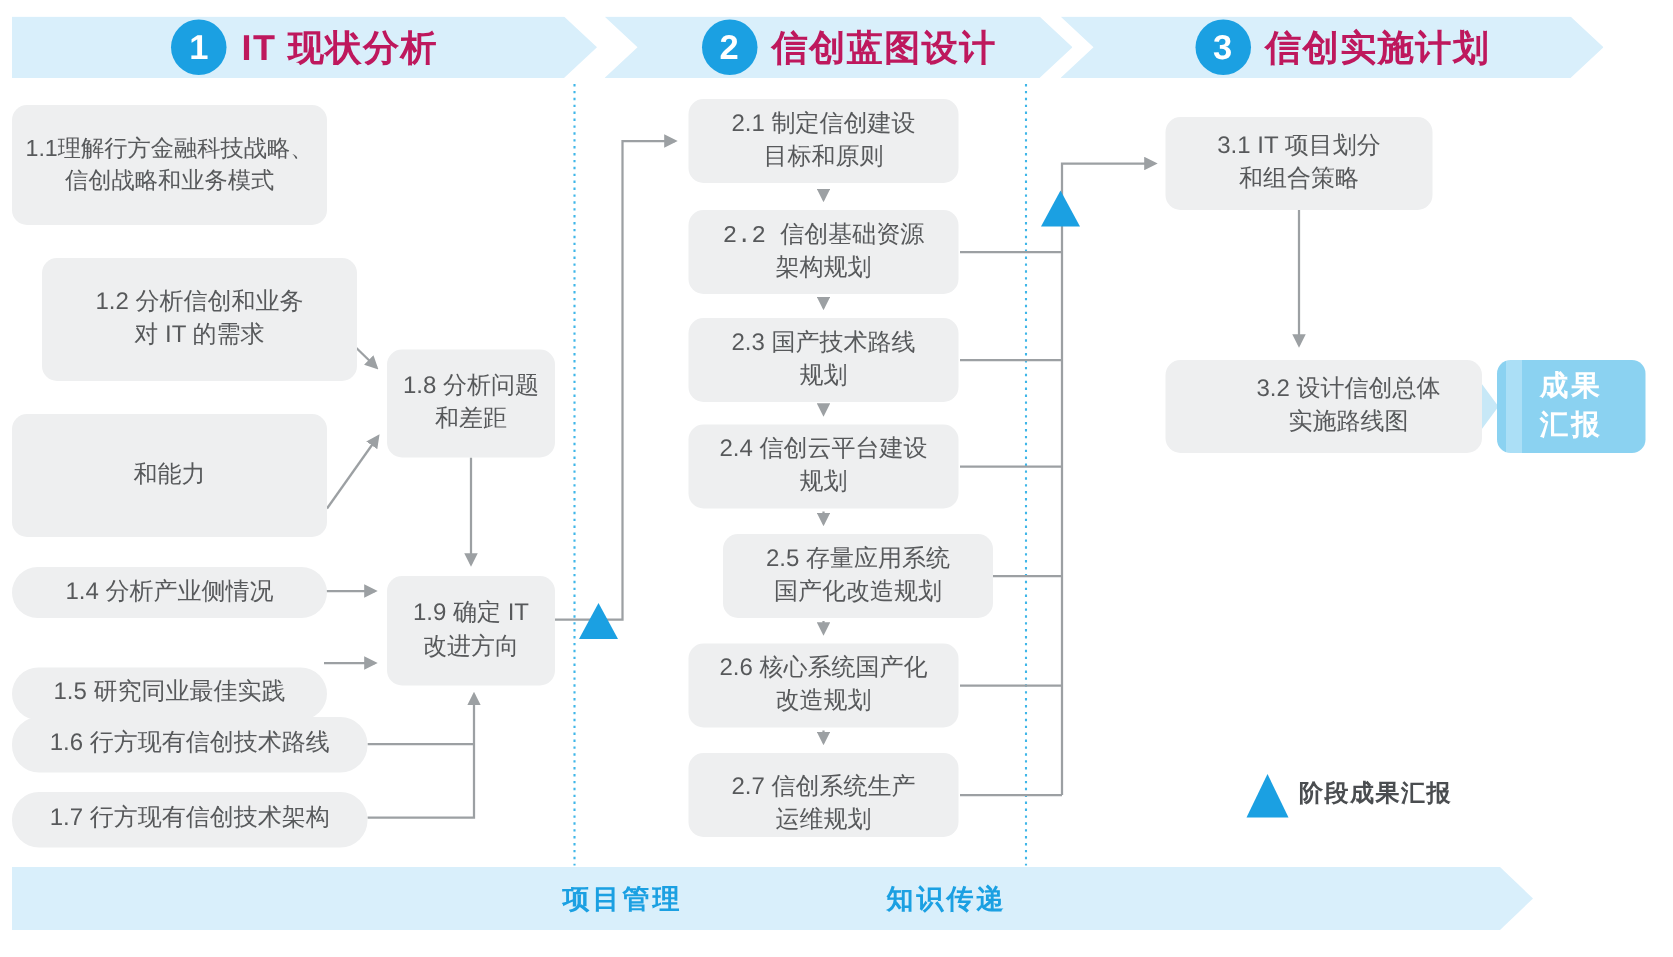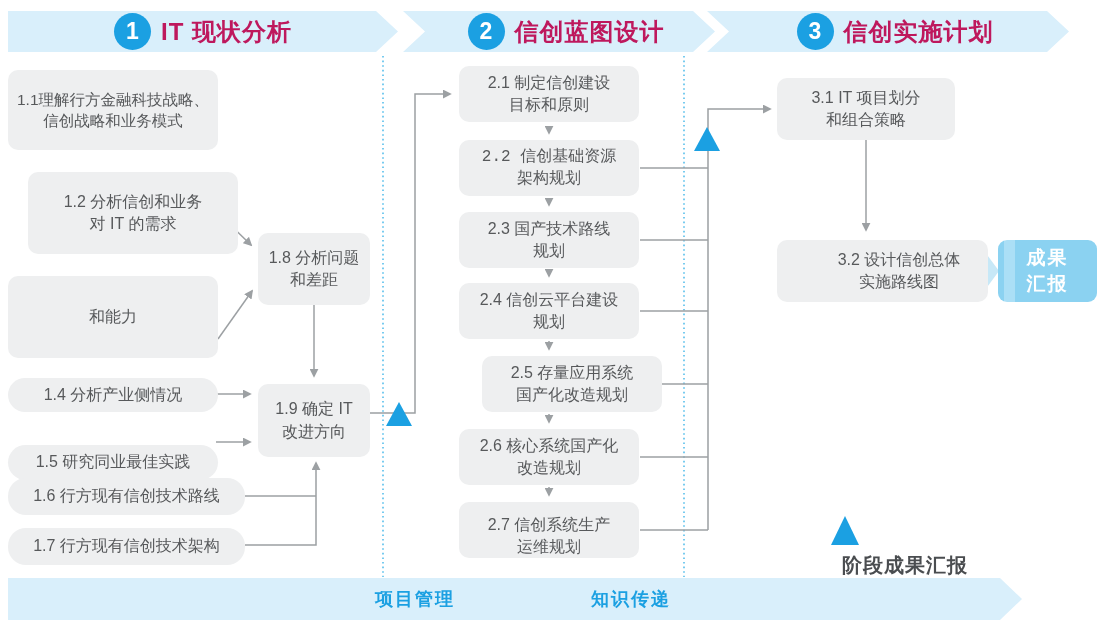--- a/index.html
+++ b/index.html
@@ -37,21 +37,21 @@
     color:#57595B;font-size:16px;line-height:1.38;text-align:center;white-space:nowrap;
   }
   .pill{border-radius:18px;}
   .report{
     position:absolute;left:998px;top:240px;width:99px;height:62px;border-radius:9px;
     background:linear-gradient(90deg,#8BD2F1 0%,#8BD2F1 6%,#ABDFF6 6%,#ABDFF6 17%,#8BD2F1 17%,#8BD2F1 100%);
     display:flex;flex-direction:column;align-items:center;justify-content:center;
     color:#fff;font-size:19px;font-weight:bold;line-height:1.35;letter-spacing:2px;
   }
   .legend-label{
-    position:absolute;left:842px;top:519px;color:#4A4D50;font-size:20px;font-weight:bold;letter-spacing:1px;margin-top:33px;
+    position:absolute;left:866px;top:519px;color:#4A4D50;font-size:16px;font-weight:bold;letter-spacing:1px;
   }
 </style>
 </head>
 <body>
 
 <div class="stage">
 
   <svg class="wires" viewBox="0 0 1115 638">
     <defs>
       <marker id="arr" viewBox="0 0 10 10" markerWidth="9" markerHeight="9" refX="8" refY="5" orient="auto" markerUnits="userSpaceOnUse">

